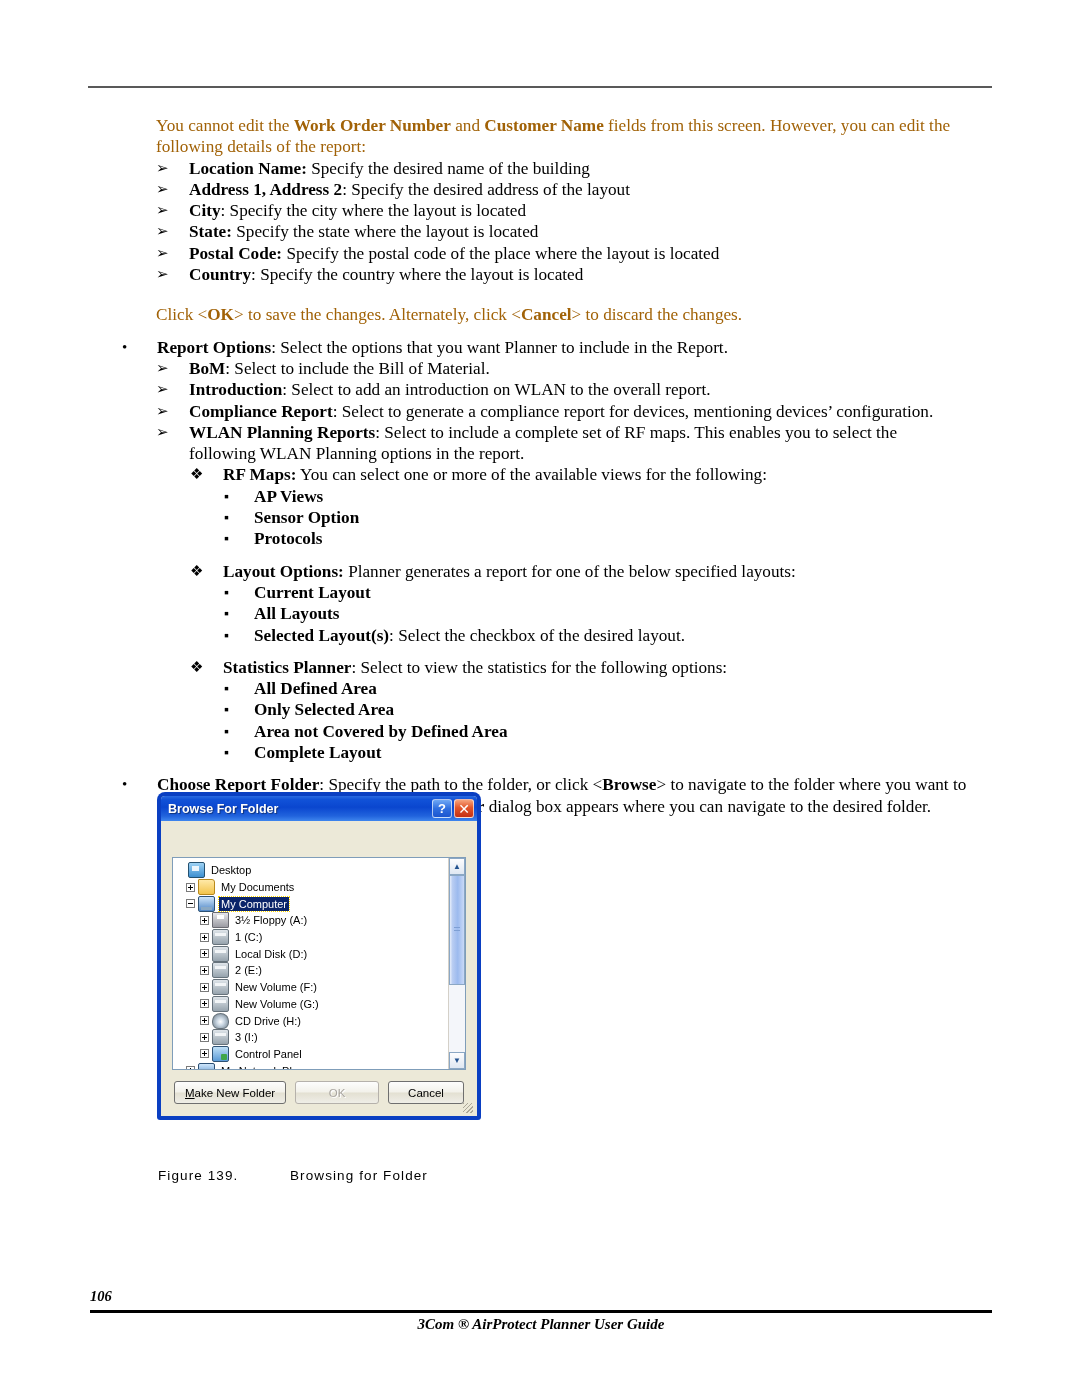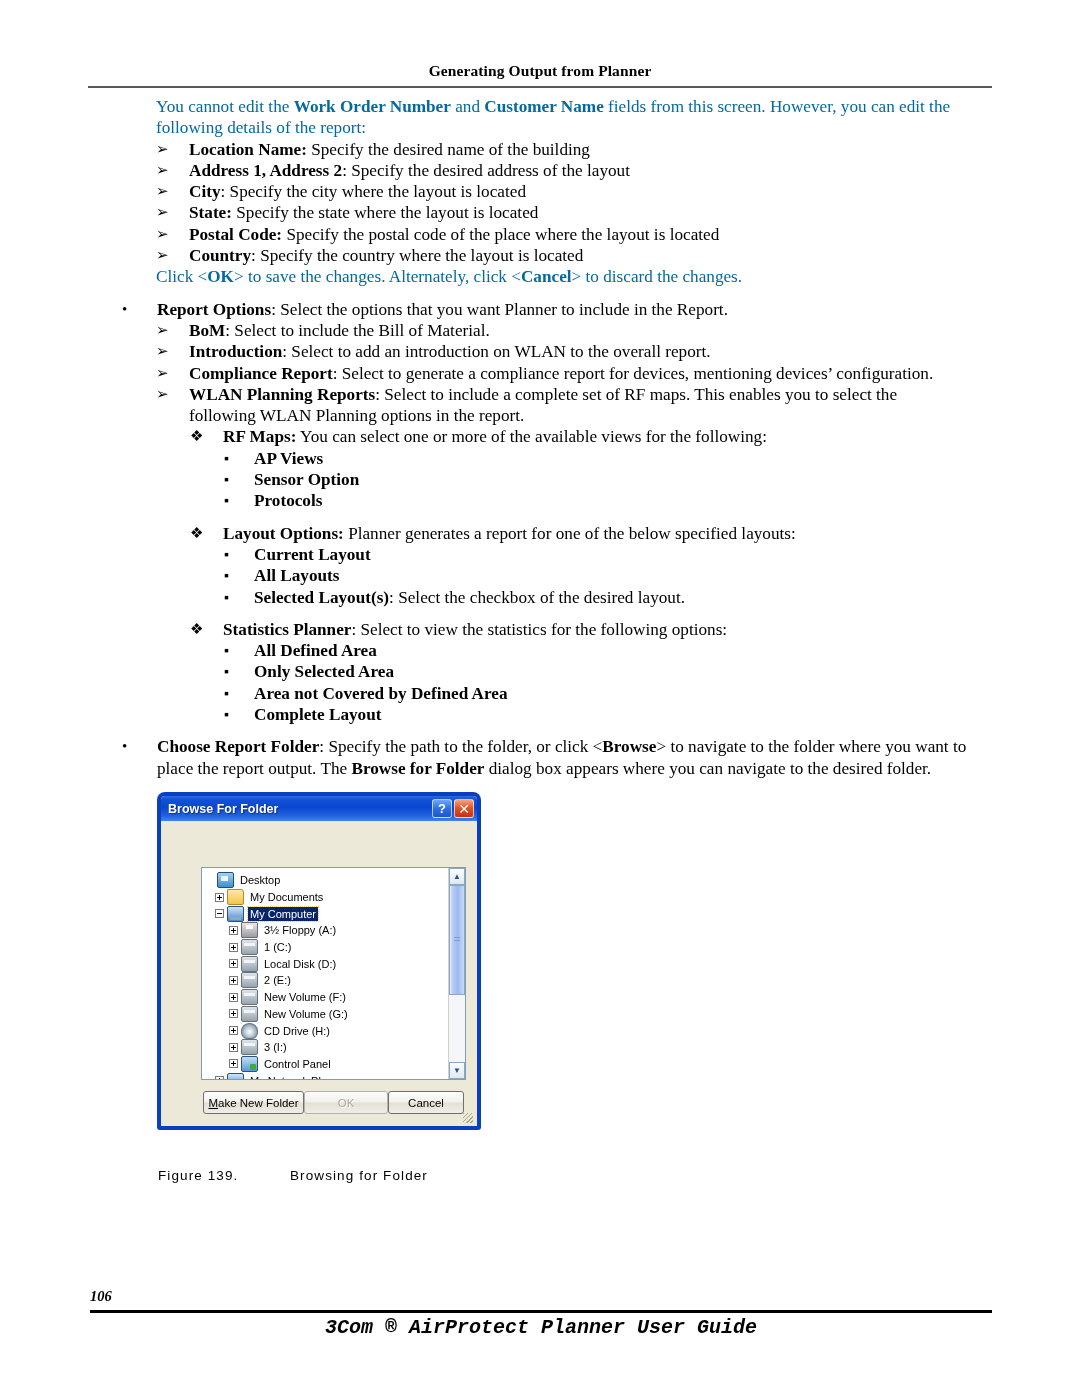--- a/index.html
+++ b/index.html
@@ -49,21 +49,22 @@
   .content {
     position: absolute;
     top: 96px;
     left: 0;
     width: 1080px;
   }
 
   .para {
     font-size: 17.2px;
     line-height: 21.3px;
-    color: #0369a1;
+    color: #a16207;
+    margin-top: 19px;
   }
   .para b { font-weight: bold; }
 
   
   .lvl-intro { margin-left: 156px; width: 810px; }
 
   .li {
     display: flex;
     align-items: flex-start;
     font-size: 17.2px;
@@ -137,22 +138,21 @@
   }
   .tb-help {
     background: linear-gradient(180deg,#6fa8f4 0%,#2f6fe0 50%,#1b55cf 100%);
   }
   .tb-close {
     background: linear-gradient(180deg,#f6a47c 0%,#e2562a 45%,#c32f14 100%);
   }
   .tb-close .x-glyph { font-size: 14px; line-height: 1; }
 
   .dlg-body {
-    padding: 10px 11px 9px 11px;
-    margin-left: 29px;
+    padding: 0 11px 9px 11px;
   }
   .dlg-blank { height: 36px; }
 
   .tree-box {
     background: #ffffff;
     border: 1px solid #7f9db9;
     height: 213px;
     box-sizing: border-box;
     display: flex;
     overflow: hidden;
@@ -327,34 +327,30 @@
     width: 902px;
     height: 2.5px;
     background: #000;
   }
   .footer-text {
     position: absolute;
     left: 90px;
     top: 1316px;
     width: 902px;
     text-align: center;
-    font-size: 20px;
+    font-size: 15px;
     font-weight: bold;
     font-style: italic;
-    font-family: Liberation Mono, monospace;
   }
 </style>
 </head>
 <body>
 
 <div class="page">
 
-  <div class="page-header">
-    <span class="hdr-text">Generating Output from Planner</span>
-  </div>
   <div class="header-rule"></div>
 
   <div class="content">
 
     <div class="para lvl-intro">
       <span>You cannot edit the </span><b>Work Order Number</b><span> and </span><b>Customer Name</b><span> fields from this screen. However, you can edit the following details of the report:</span>
     </div>
 
     <div class="li lvl-arrow">
       <span class="bullet">➢</span>

